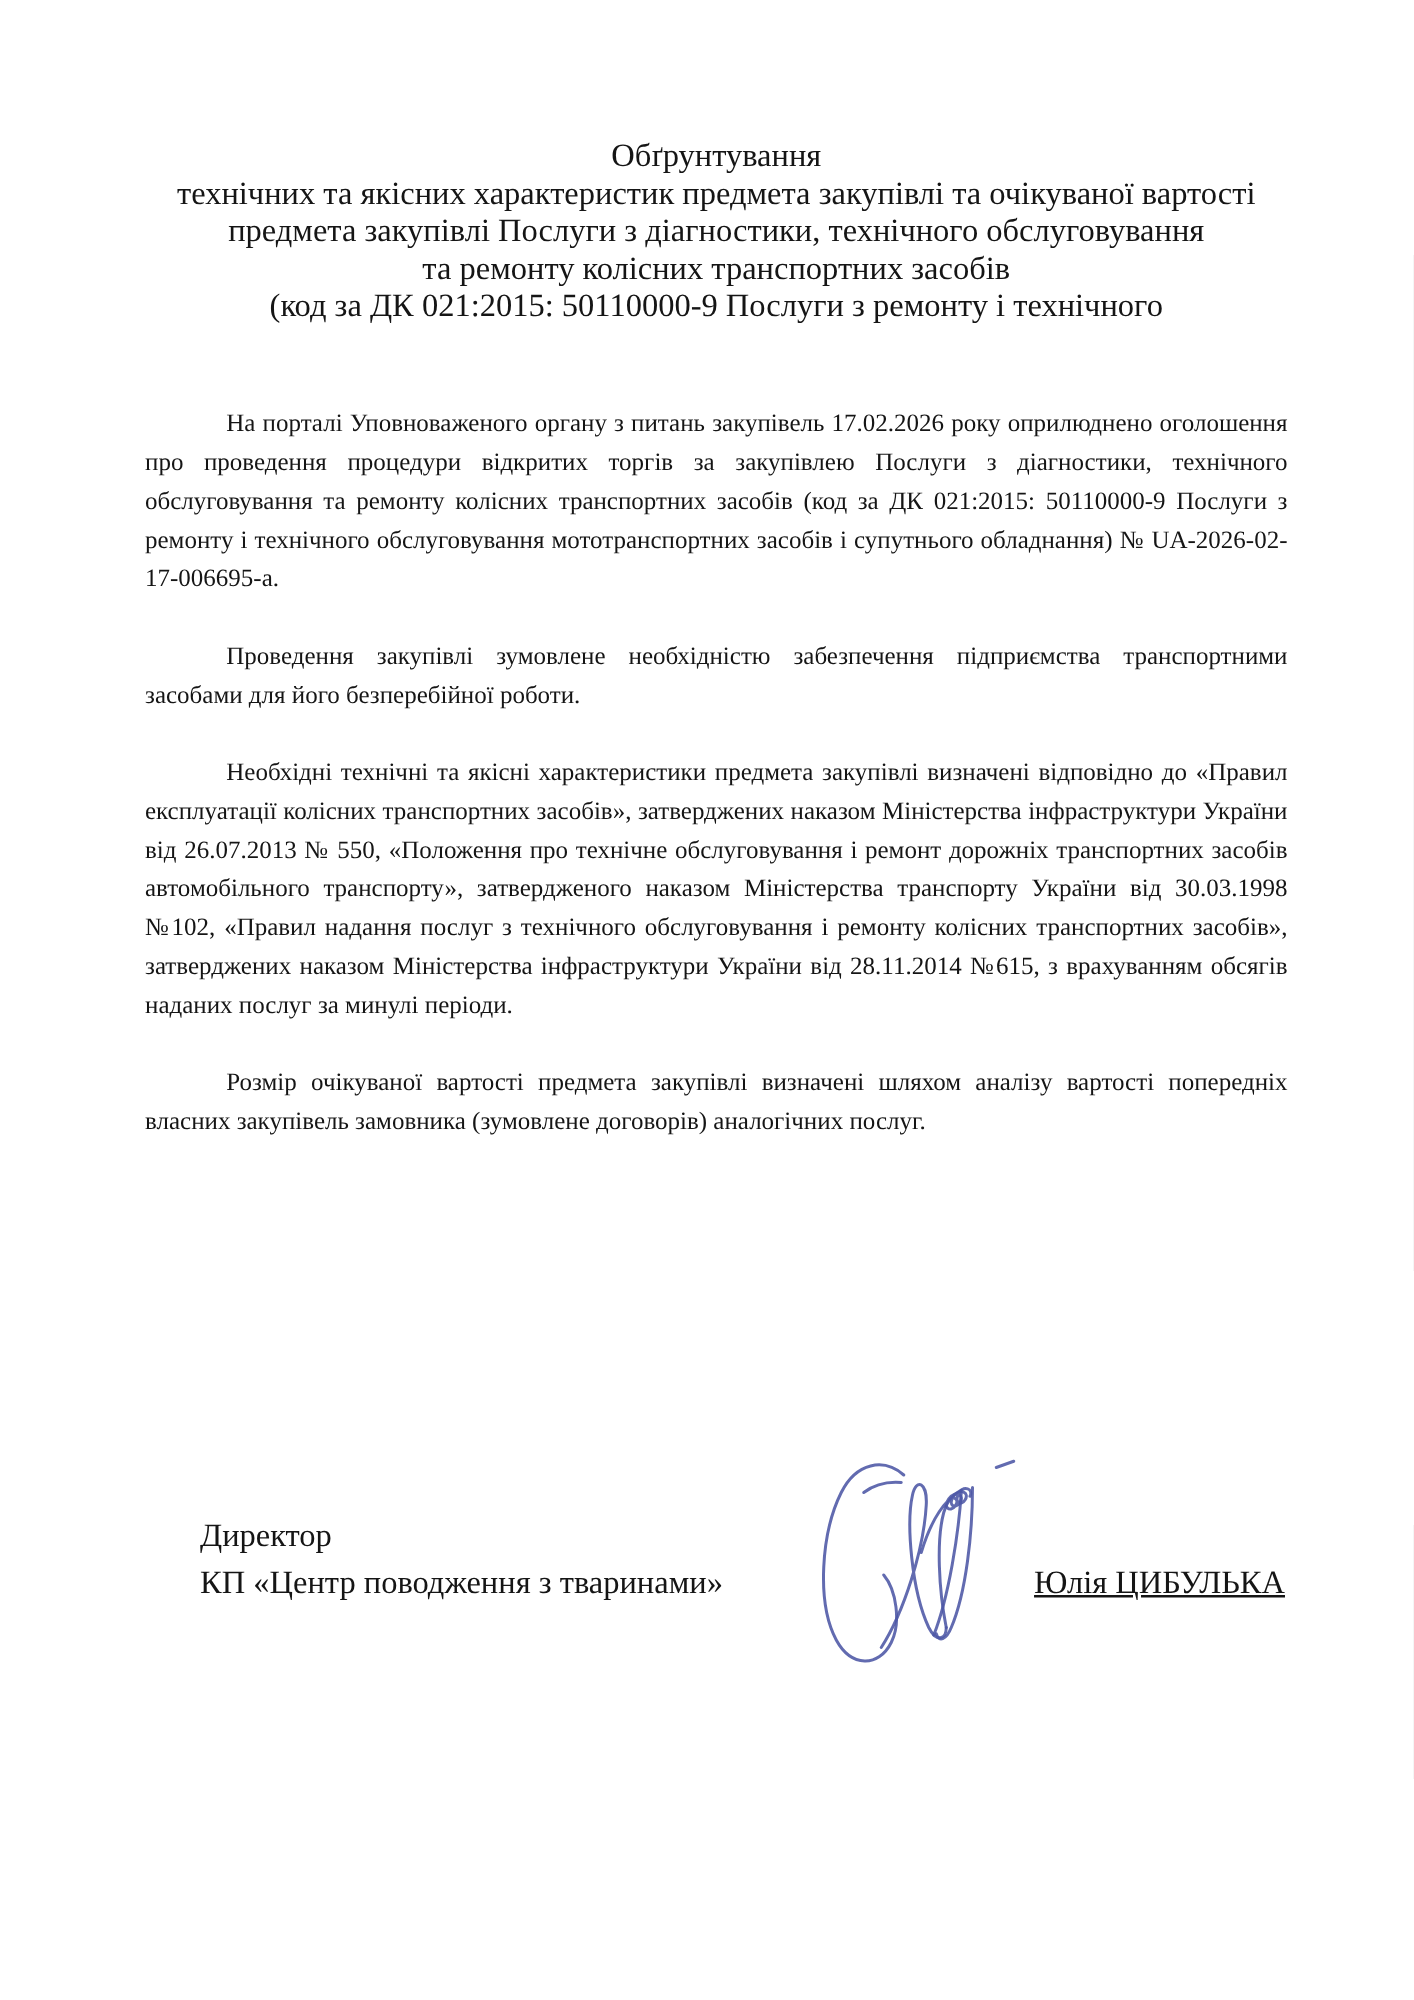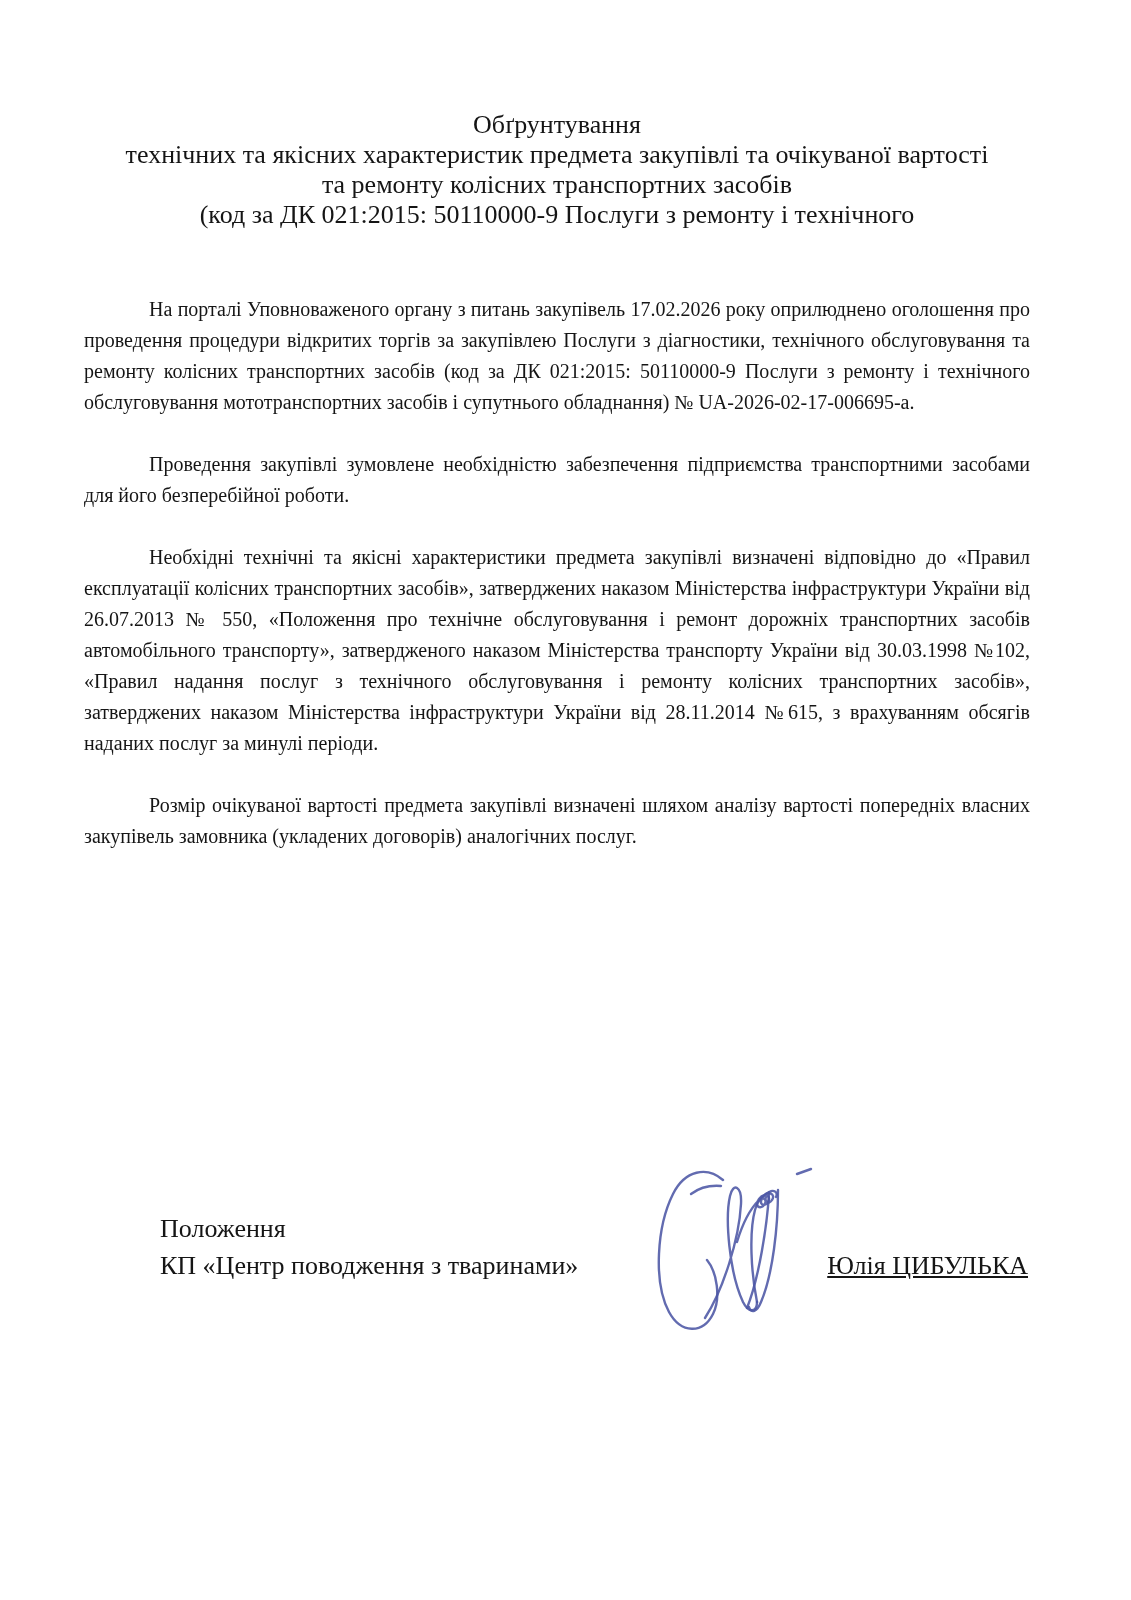--- a/index.html
+++ b/index.html
@@ -10,21 +10,21 @@
   .page {
     position: relative;
     width: 1131px;
     height: 1600px;
     margin: 0 auto;
     background: #ffffff;
     overflow: hidden;
     font-family: "Liberation Serif", "DejaVu Serif", serif;
     color: #151515;
     box-sizing: border-box;
-    padding: 110px 101px 0 84px;
+    padding: 110px 101px 0 116px;
   }
   .doc-title {
     text-align: center;
     font-size: 26px;
     line-height: 30px;
     margin-bottom: 64px;
   }
   .doc-title .title-line {
     white-space: nowrap;
   }
@@ -64,32 +64,33 @@
   }
 </style>
 </head>
 <body>
 
 <div class="page">
 
   <div class="doc-title">
     <div class="title-line">Обґрунтування</div>
     <div class="title-line">технічних та якісних характеристик предмета закупівлі та очікуваної вартості</div>
+    <div class="title-line">предмета закупівлі Послуги з діагностики, технічного обслуговування</div>
     <div class="title-line">та ремонту колісних транспортних засобів</div>
     <div class="title-line">(код за ДК 021:2015: 50110000-9 Послуги з ремонту і технічного</div>
   </div>
 
   <p class="para">На порталі Уповноваженого органу з питань закупівель 17.02.2026 року оприлюднено оголошення про проведення процедури відкритих торгів за закупівлею Послуги з діагностики, технічного обслуговування та ремонту колісних транспортних засобів (код за ДК 021:2015: 50110000-9 Послуги з ремонту і технічного обслуговування мототранспортних засобів і супутнього обладнання) № UA-2026-02-17-006695-a.</p>
   <p class="para">Проведення закупівлі зумовлене необхідністю забезпечення підприємства транспортними засобами для його безперебійної роботи.</p>
   <p class="para">Необхідні технічні та якісні характеристики предмета закупівлі визначені відповідно до «Правил експлуатації колісних транспортних засобів», затверджених наказом Міністерства інфраструктури України від 26.07.2013 № 550, «Положення про технічне обслуговування і ремонт дорожніх транспортних засобів автомобільного транспорту», затвердженого наказом Міністерства транспорту України від 30.03.1998 №102, «Правил надання послуг з технічного обслуговування і ремонту колісних транспортних засобів», затверджених наказом Міністерства інфраструктури України від 28.11.2014 №615, з врахуванням обсягів наданих послуг за минулі періоди.</p>
-  <p class="para">Розмір очікуваної вартості предмета закупівлі визначені шляхом аналізу вартості попередніх власних закупівель замовника (укладених договорів) аналогічних послуг.</p>
+  <p class="para">Розмір очікуваної вартості предмета закупівлі визначені шляхом аналізу вартості попередніх власних закупівель замовника (зумовлене договорів) аналогічних послуг.</p>
 
   <div class="signature-block">
     <div class="sig-left">
-      <div>Положення</div>
+      <div>Директор</div>
       <div>КП «Центр поводження з тваринами»</div>
     </div>
     <div class="sig-name">Юлія ЦИБУЛЬКА</div>
   </div>
 
   <svg class="signature-svg" viewBox="0 0 170 218" xmlns="http://www.w3.org/2000/svg" aria-hidden="true">
     <path d="M 78 58 C 62 44 40 48 28 72 C 12 104 8 160 24 190 C 36 212 58 212 68 192 C 76 176 72 150 62 138" stroke="#4c57a5"></path>
     <path d="M 46 72 c 8 -6 18 -9 30 -8" stroke="#4c57a5"></path>
     <path d="M 60 196 C 78 168 94 118 96 82 C 97 64 88 60 85 74 C 80 96 84 150 98 180 C 104 192 112 190 112 180" stroke="#4c57a5"></path>
     <path d="M 112 180 C 106 150 104 110 110 88 C 113 77 120 72 124 70" stroke="#4c57a5"></path>

